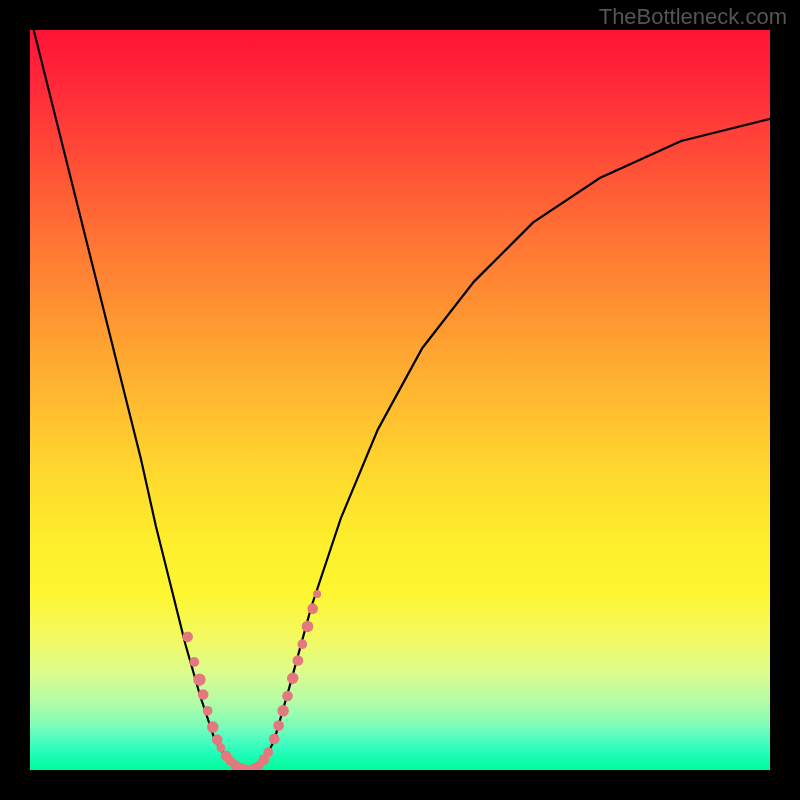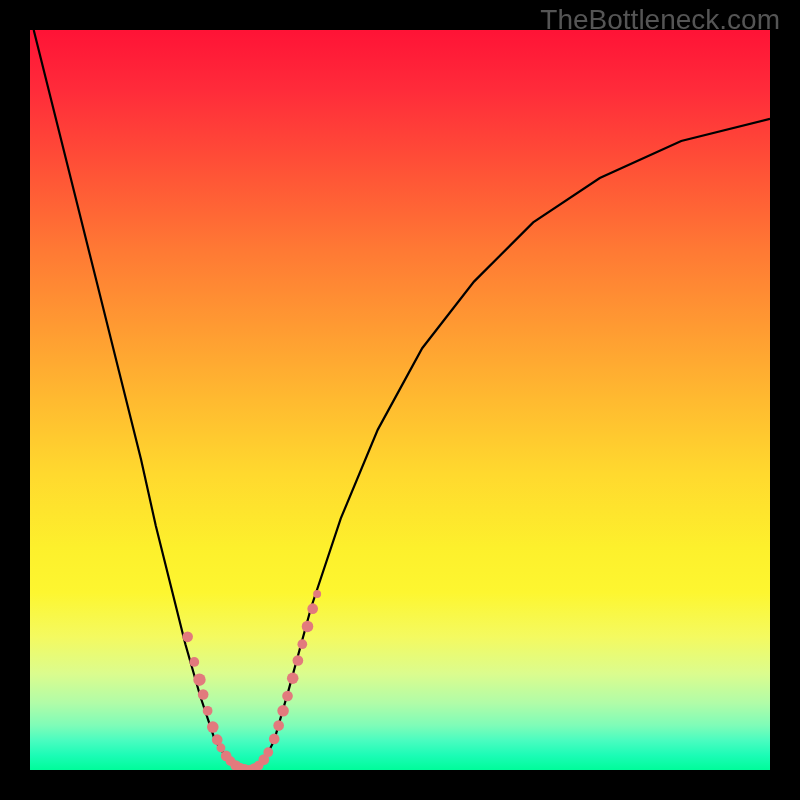--- a/index.html
+++ b/index.html
@@ -10,23 +10,23 @@
   }
   .chart-container {
     position: relative;
     width: 800px;
     height: 800px;
     background: #000;
   }
   .watermark {
     position: absolute;
     top: 4px;
-    right: 20px;
+    right: 13px;
     color: #555;
-    font-size: 28px;
+    font-size: 22px;
     font-family: Arial, sans-serif;
     z-index: 10;
   }
   .plot-area {
     position: absolute;
     left: 30px;
     top: 30px;
     width: 740px;
     height: 740px;
     overflow: hidden;

